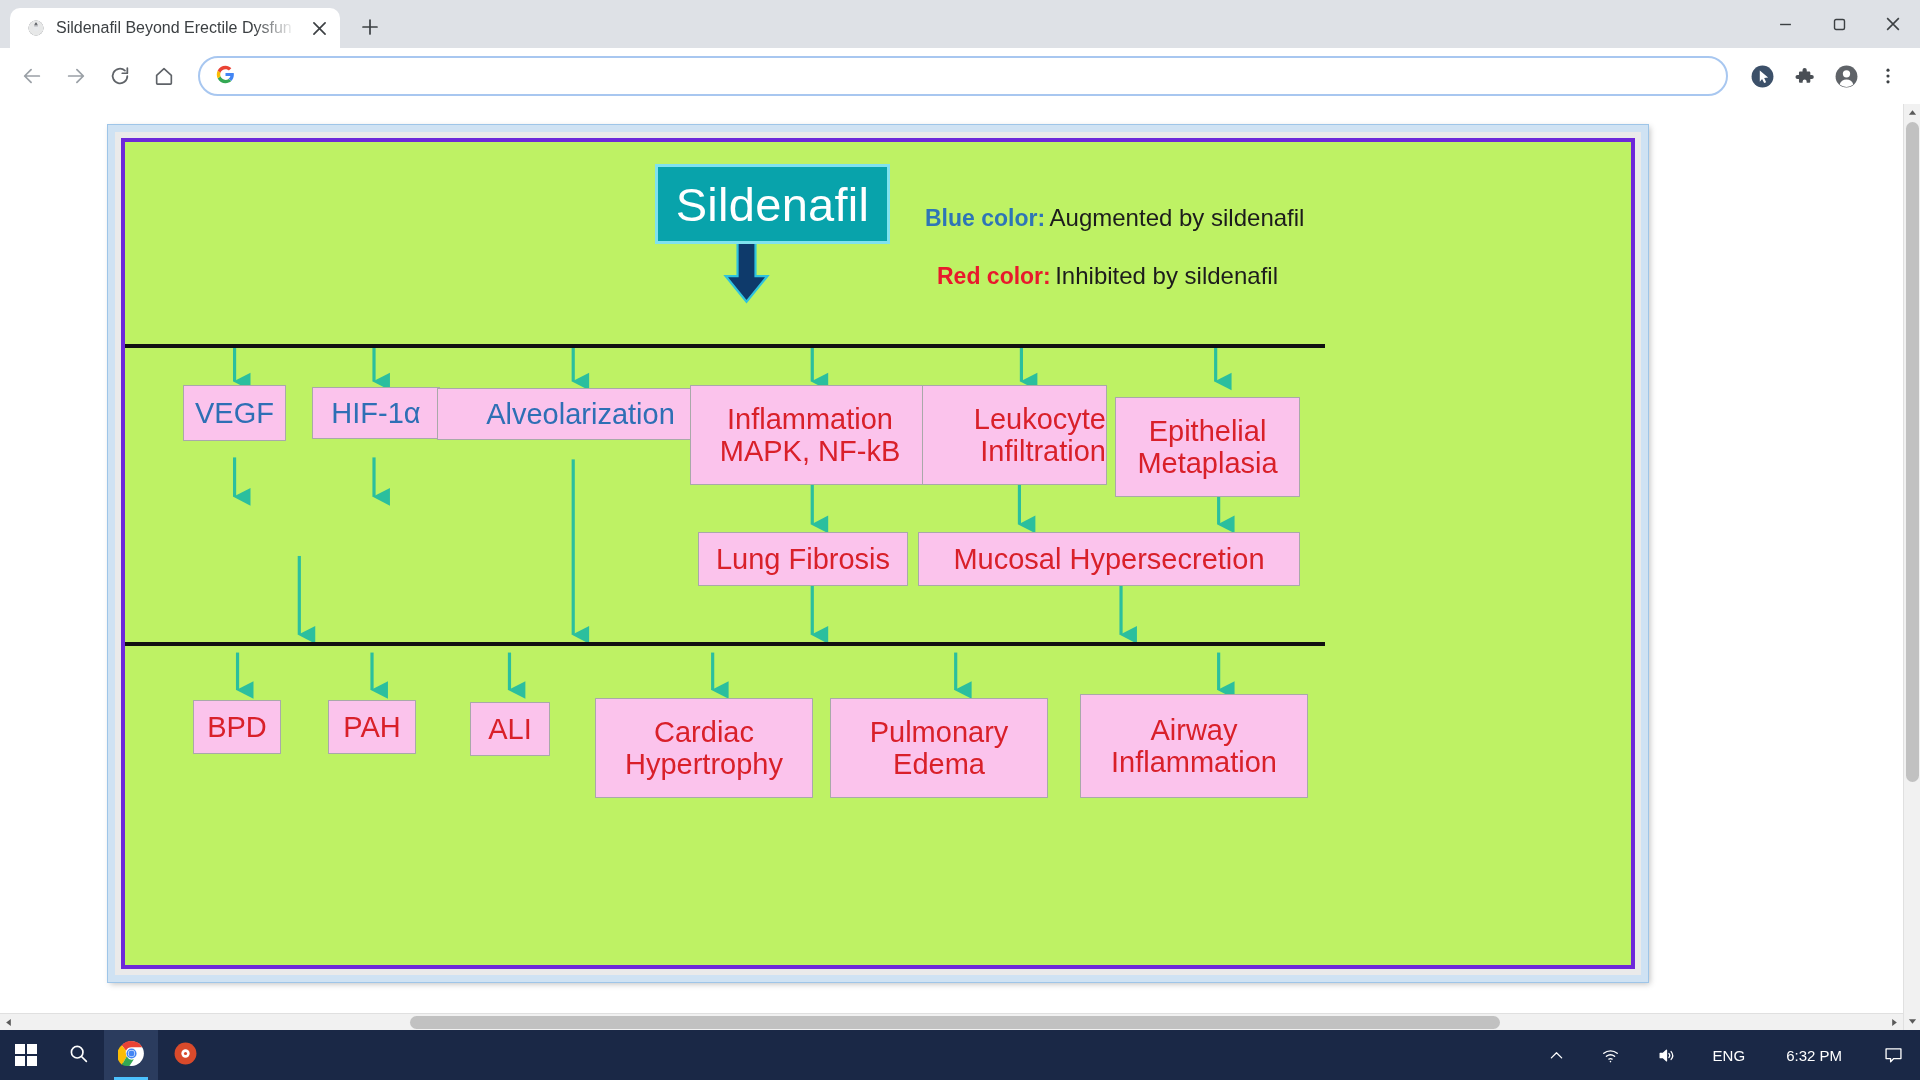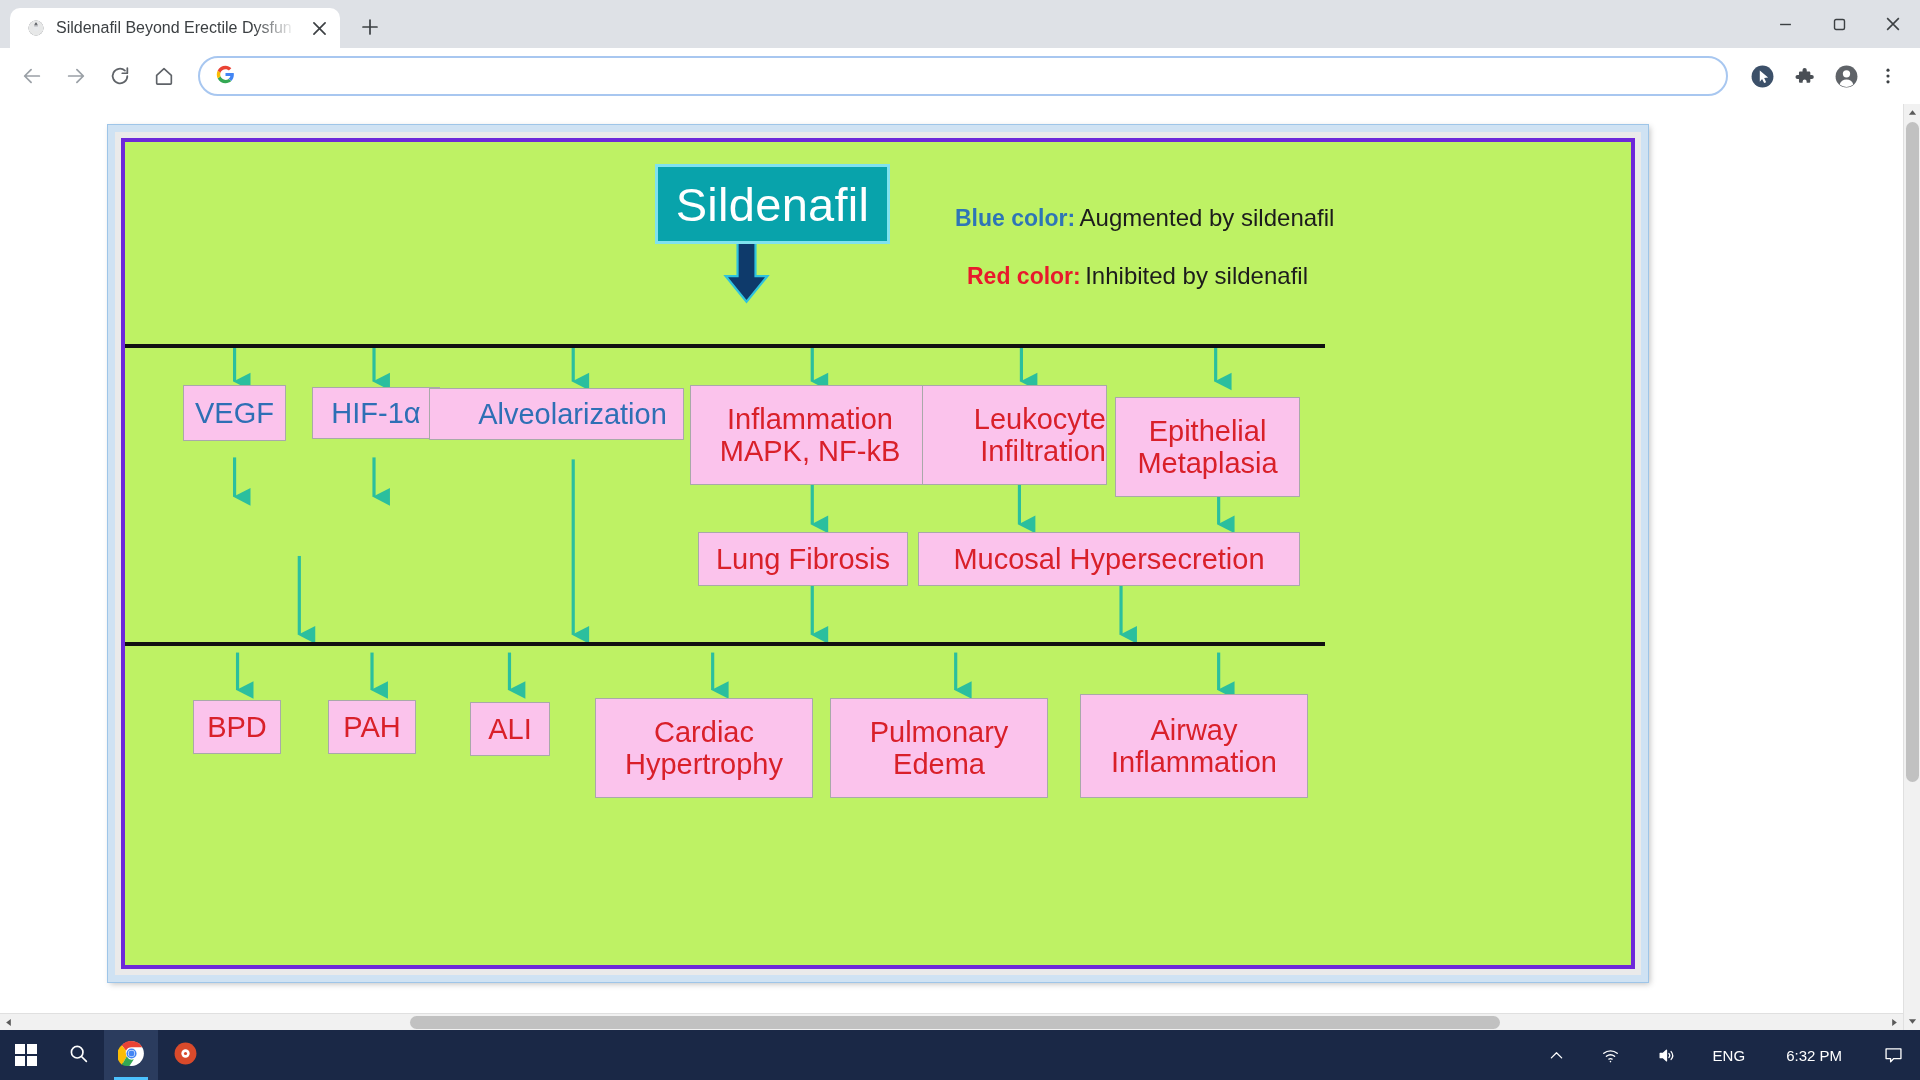--- a/index.html
+++ b/index.html
@@ -106,21 +106,21 @@
   .title-box {
     position: absolute;
     background: #08a3ab;
     border: 3px solid #7fe2ef;
     color: #fff;
     display: flex; align-items: center; justify-content: center;
     font-size: 47px; letter-spacing: .3px;
   }
 
   .legend-line { position: absolute; white-space: nowrap; }
-  .legend-key { font-weight: bold; font-size: 23px; margin-left: 30px; }
+  .legend-key { font-weight: bold; font-size: 23px; }
   .legend-val { color: #1c1c1c; font-size: 24px; }
   .legend-key.blue { color: #2e75b6; }
   .legend-key.red  { color: #e8192c; }
 
   .hline {
     position: absolute; height: 4px; background: #111;
   }
   svg.arrows { position: absolute; left: 0; top: 0; width: 100%; height: 100%; overflow: visible; }
 
   
@@ -356,21 +356,21 @@
 
         <div class="hline" style="left:0px; top:202px; width:1200px;"></div>
         <div class="hline" style="left:0px; top:500px; width:1200px;"></div>
 
         <div class="node blue" style="left:58px; top:243px; width:103px; height:56px; font-size:29px;">
           <span>VEGF</span>
         </div>
         <div class="node blue" style="left:187px; top:245px; width:128px; height:52px; font-size:29px;">
           <span>HIF-1α</span>
         </div>
-        <div class="node blue" style="left:304px; top:246px; width:255px; height:52px; font-size:29px;padding-left:32px;">
+        <div class="node blue" style="left:312px; top:246px; width:255px; height:52px; font-size:29px;padding-left:32px;">
           <span>Alveolarization</span>
         </div>
         <div class="node red" style="left:565px; top:243px; width:240px; height:100px; font-size:29px; flex-direction:column;">
           <span>Inflammation</span>
           <span>MAPK, NF-kB</span>
         </div>
         <div class="node red" style="left:797px; top:243px; width:185px; height:100px; font-size:29px; flex-direction:column;align-items:flex-end;">
           <span>Leukocyte</span>
           <span>Infiltration</span>
         </div>

